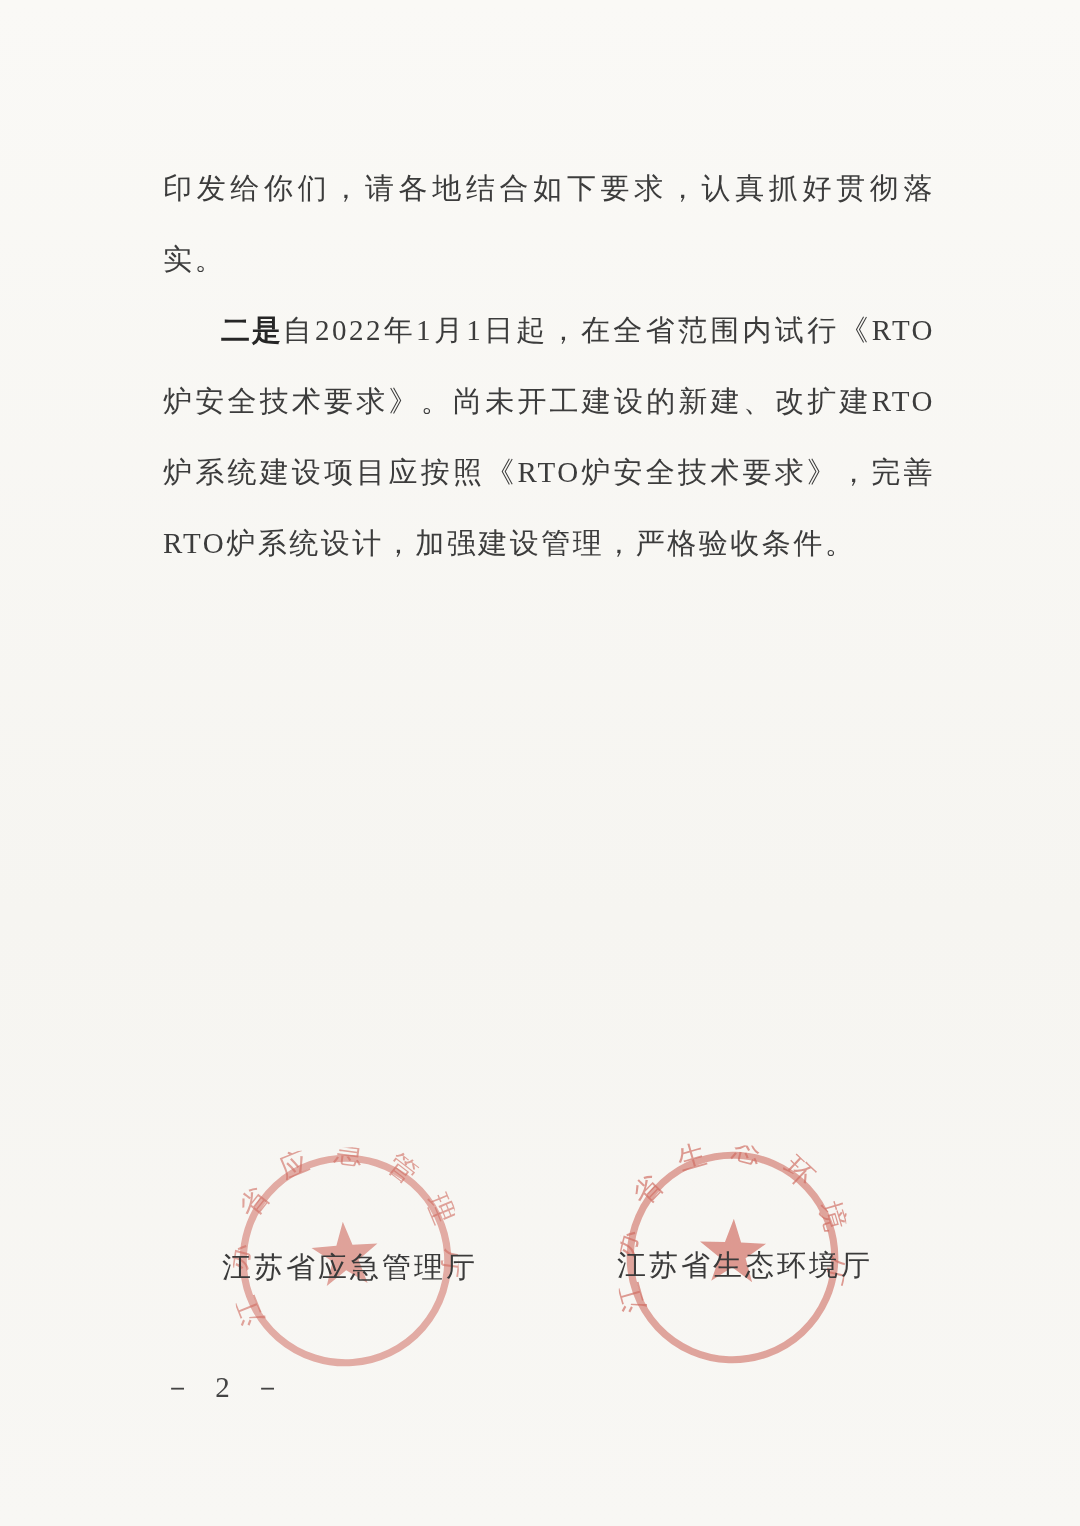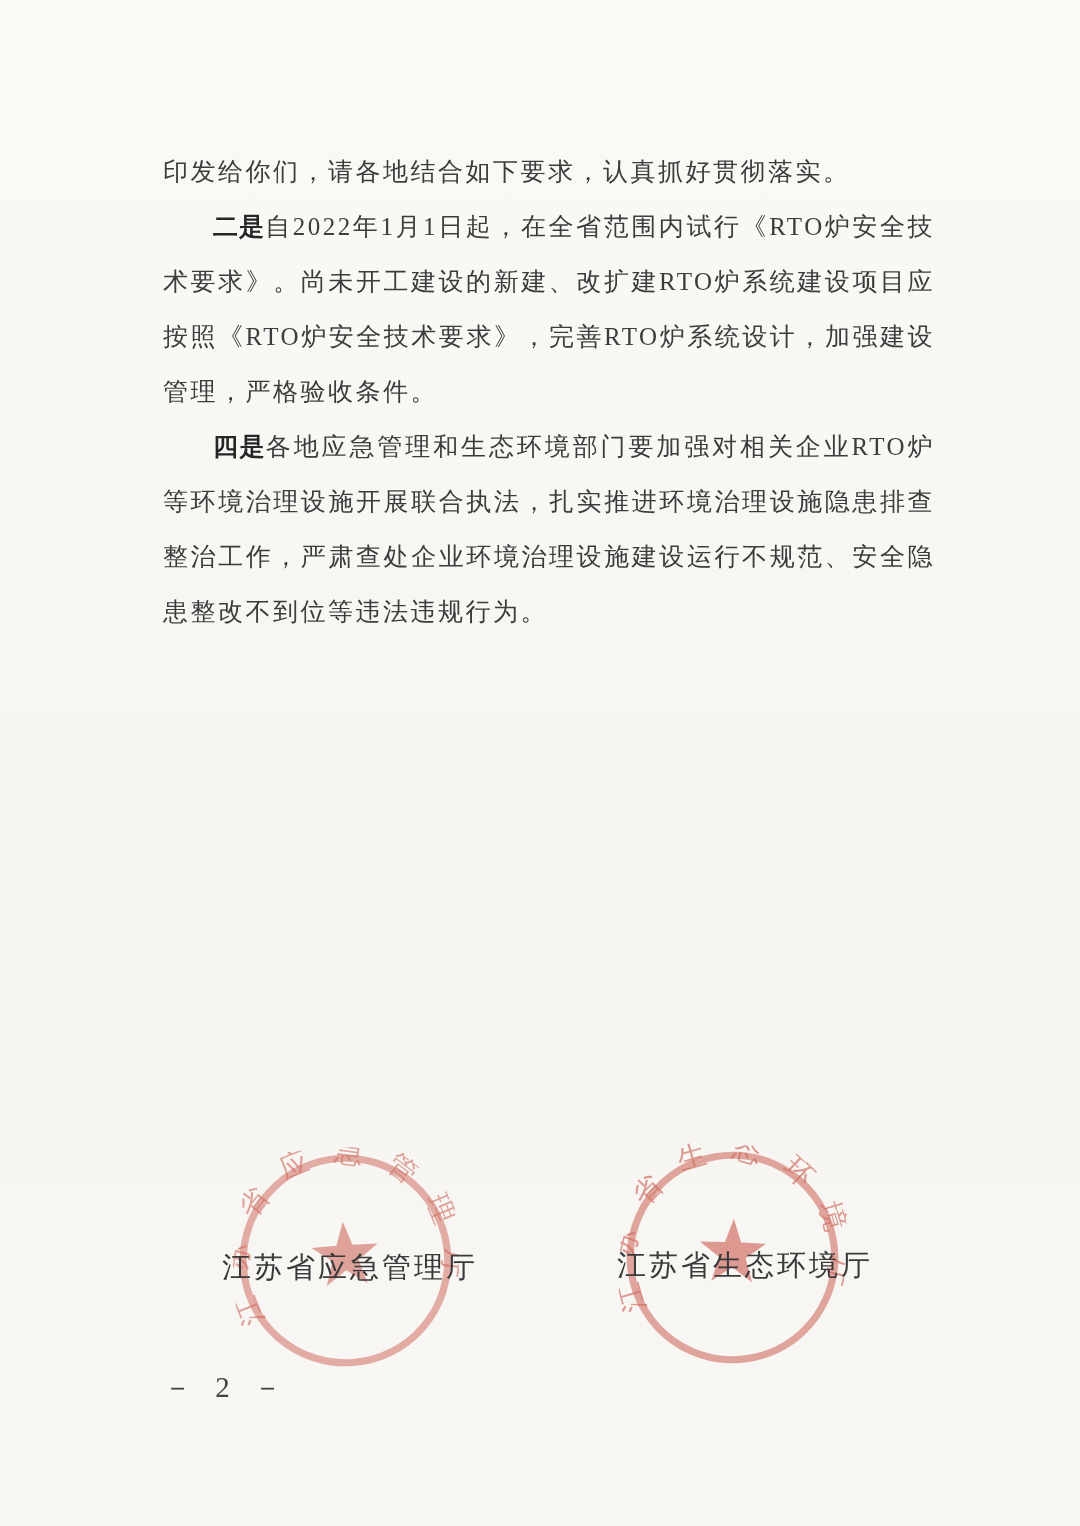--- a/index.html
+++ b/index.html
@@ -9,22 +9,22 @@
     font-family:"Liberation Serif","DejaVu Serif",serif;
     position:relative;
     overflow:hidden;
   }
   .page{
     position:absolute;inset:0;
     background:linear-gradient(180deg,#faf9f6 0%,#f6f5f1 60%,#f8f7f4 100%);
   }
   .body-text{
     position:absolute;
-    left:163px;top:144px;width:772px;
-    font-size:25px;line-height:55px;
+    left:163px;top:153px;width:772px;
+    font-size:29px;line-height:71px;
     color:#3c3c3c;
     letter-spacing:2.5px;
     text-align:justify;
     text-justify:inter-character;
   }
   .body-text p{margin:0;}
   .body-text p.indent{text-indent:2em;}
   .body-text b{font-weight:700;color:#262626;letter-spacing:1px;}
   .seal{position:absolute;width:225px;height:225px;opacity:.78;}
   .seal svg{width:100%;height:100%;}
@@ -44,21 +44,20 @@
   }
 </style>
 </head>
 <body>
 
 <div class="page">
 
   <div class="body-text">
     <p><span>印发给你们，请各地结合如下要求，认真抓好贯彻落实。</span></p>
     <p class="indent"><b>二是</b><span>自2022年1月1日起，在全省范围内试行《RTO炉安全技术要求》。尚未开工建设的新建、改扩建RTO炉系统建设项目应按照《RTO炉安全技术要求》，完善RTO炉系统设计，加强建设管理，严格验收条件。</span></p>
-    <p class="indent"><b>四是</b><span>各地应急管理和生态环境部门要加强对相关企业RTO炉等环境治理设施开展联合执法，扎实推进环境治理设施隐患排查整治工作，严肃查处企业环境治理设施建设运行不规范、安全隐患整改不到位等违法违规行为。</span></p>
   </div>
 
   <div class="seal seal-left">
     <svg viewBox="0 0 220 220">
       <circle cx="110" cy="110" r="100" fill="none" stroke-width="7" opacity="0.55" stroke="#c5473a"></circle>
       <polygon points="110,72 117.9,95.1 142.3,95.5 122.8,110.2 130,133.5 110,119.5 90,133.5 97.2,110.2 77.7,95.5 102.1,95.1" opacity="0.62" fill="#c5473a"></polygon>
       <path id="sealArcL" d="M 31.4,165.1 A 96,96 0 1 1 188.6,165.1" fill="none"></path>
       <text font-size="28" letter-spacing="22" opacity="0.62" fill="#c5473a">
         <textPath href="#sealArcL" startOffset="4">江苏省应急管理厅</textPath>
       </text>

